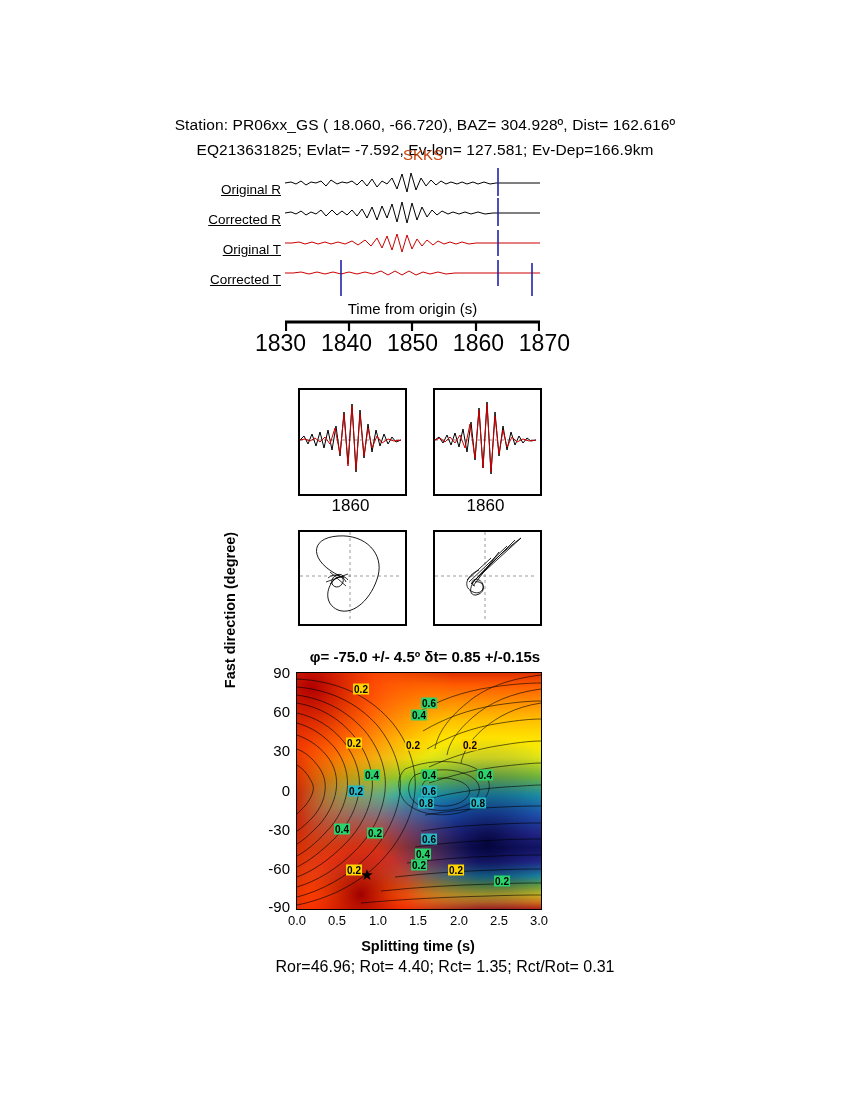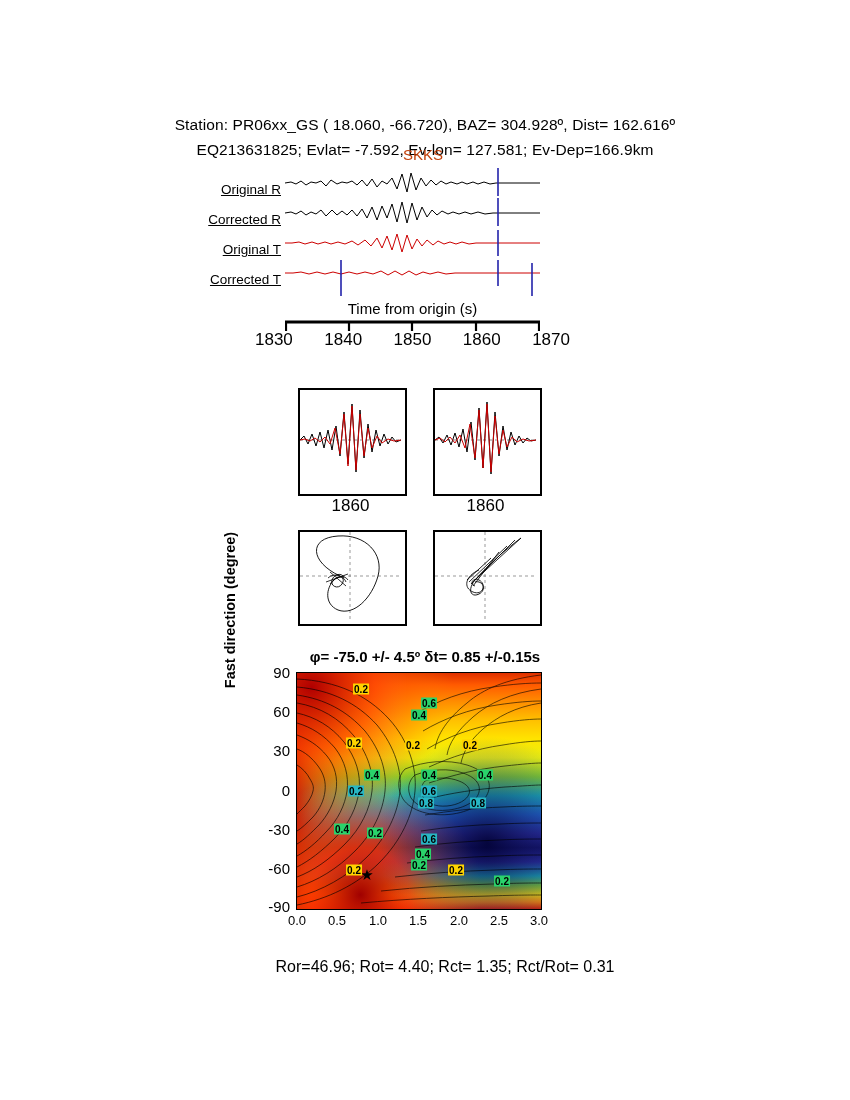--- a/index.html
+++ b/index.html
@@ -29,21 +29,21 @@
   }
 
   
   .axis-title{
     position:absolute;left:285px;top:300px;width:255px;text-align:center;
     font-size:15px;
   }
   .time-axis{position:absolute;left:285px;top:318px;}
   .tick-labels{
     position:absolute;left:255px;top:330px;width:315px;
-    display:flex;justify-content:space-between;font-size:17px;
+    display:flex;justify-content:space-between;font-size:23px;
   }
 
   
   .boxrow{position:absolute;left:0;width:850px;}
   .box{
     position:absolute;border:2.5px solid #000;background:#fff;
   }
   .boxcap{
     position:absolute;text-align:center;font-size:17px;
   }
@@ -323,16 +323,17 @@
 
     <div class="cp-xtick" style="left:1px;">0.0</div>
     <div class="cp-xtick" style="left:41px;">0.5</div>
     <div class="cp-xtick" style="left:82px;">1.0</div>
     <div class="cp-xtick" style="left:122px;">1.5</div>
     <div class="cp-xtick" style="left:163px;">2.0</div>
     <div class="cp-xtick" style="left:203px;">2.5</div>
     <div class="cp-xtick" style="left:243px;">3.0</div>
   </div>
 
+  <div class="cp-xlabel">Splitting time (s)</div>
 
   <div class="footer">Ror=46.96; Rot= 4.40; Rct= 1.35; Rct/Rot= 0.31</div>
 
 </div>
 
 </body></html>

